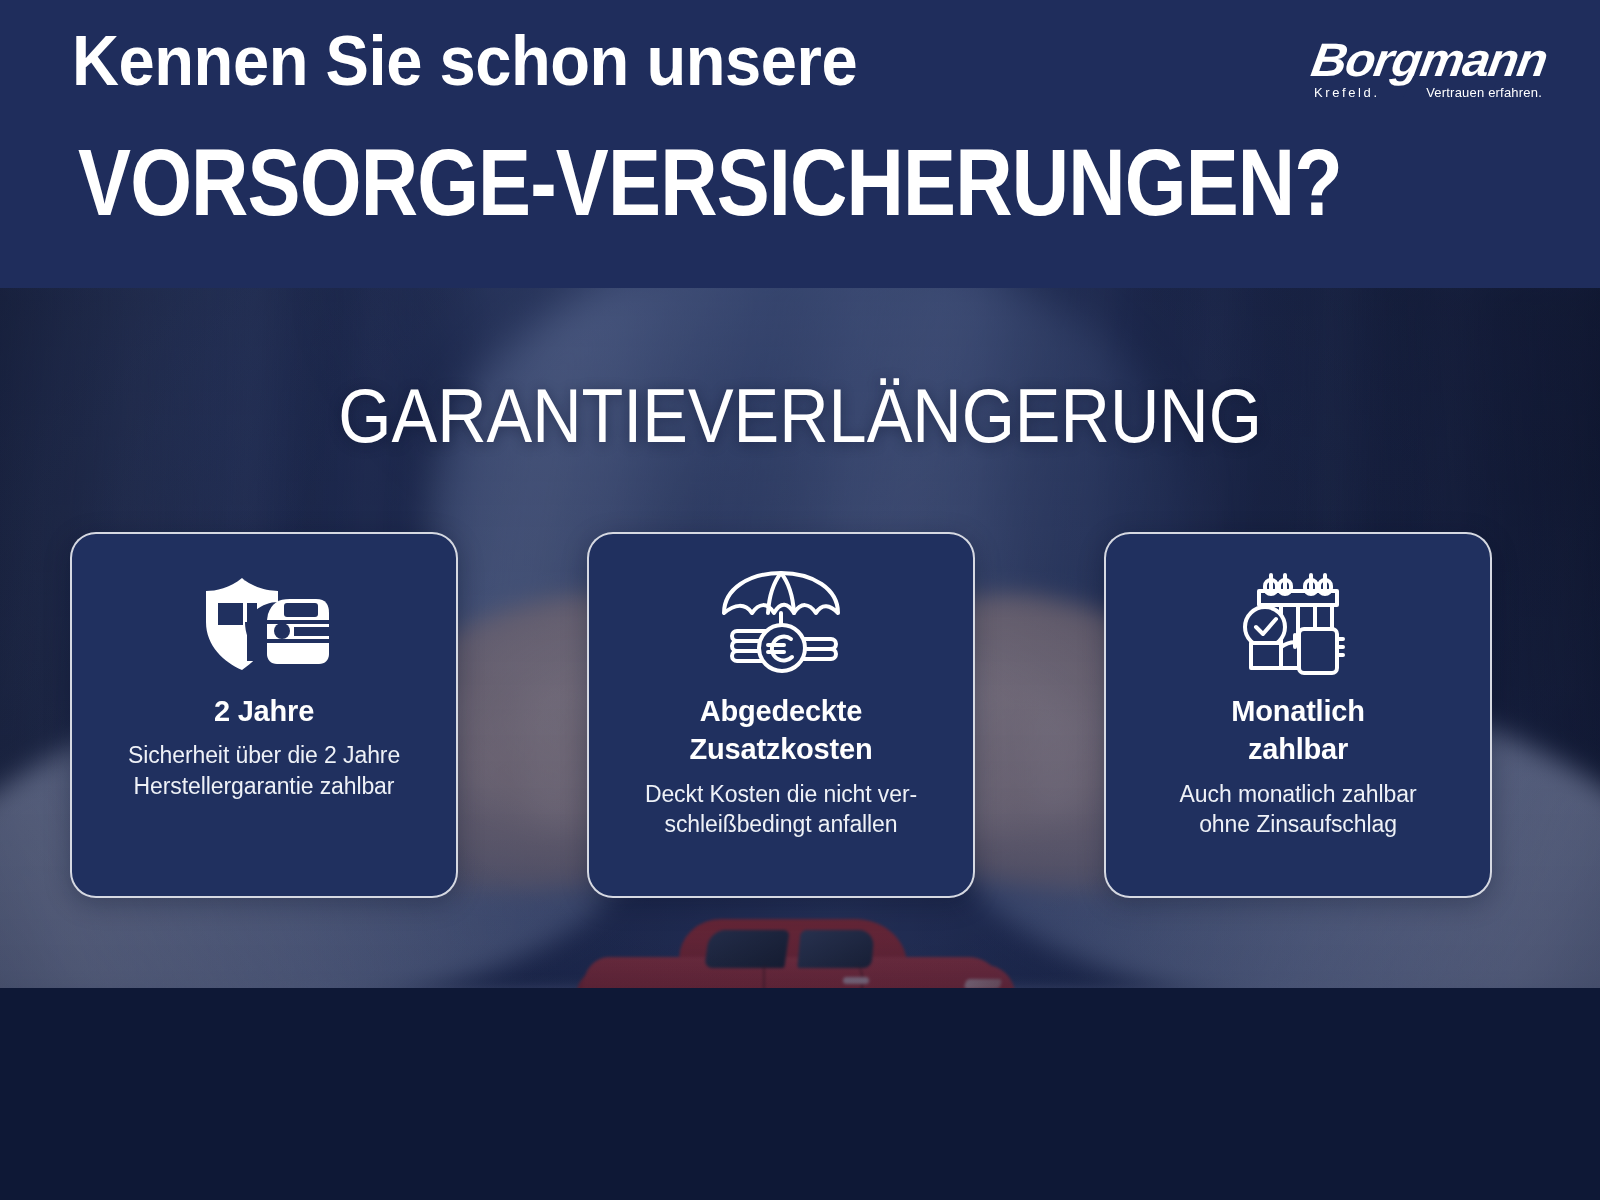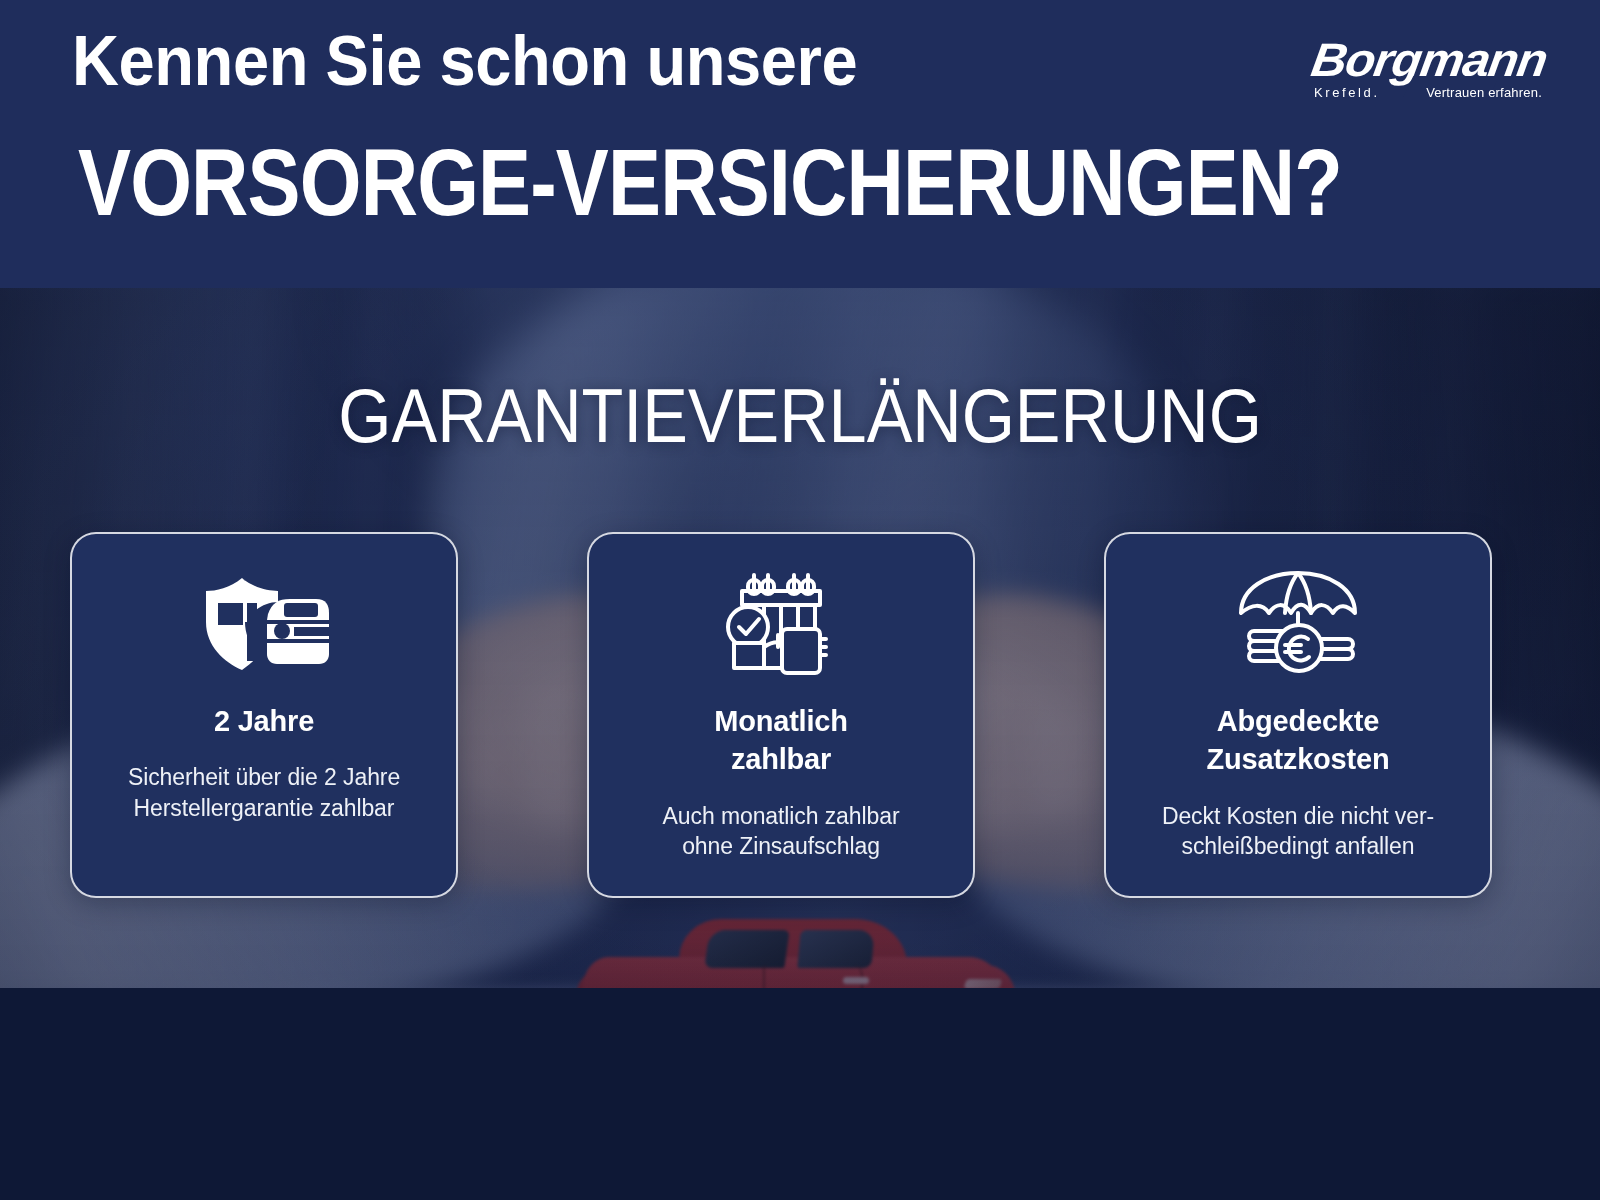--- a/index.html
+++ b/index.html
@@ -478,30 +478,30 @@
     box-shadow: 0 6px 26px rgba(8,14,36,.30);
   }
   .card-icon {
     height: 120px;
     display: flex;
     align-items: center;
     justify-content: center;
   }
   .card-icon svg { display: block; }
   .card-title {
-    margin-top: 18px;
+    margin-top: 8px;
     color: #ffffff;
     font-size: 29px;
     font-weight: 700;
     line-height: 1.32;
     text-align: center;
     letter-spacing: -0.2px;
   }
   .card-desc {
-    margin-top: 22px;
+    margin-top: 10px;
     color: #eef1f7;
     font-size: 23px;
     font-weight: 400;
     line-height: 1.32;
     text-align: center;
     letter-spacing: -0.1px;
   }
 </style>
 </head>
 <body>
@@ -591,20 +591,53 @@
         <span>2 Jahre</span><br>
       </div>
       <div class="card-desc">
         <span>Sicherheit über die 2 Jahre</span><br>
         <span>Herstellergarantie zahlbar</span>
       </div>
     </div>
 
     <div class="card">
       <div class="card-icon">
+        <svg width="130" height="110" viewBox="0 0 130 110" fill="none" stroke="#ffffff" stroke-width="4" stroke-linecap="round" stroke-linejoin="round">
+
+          <path d="M8 44 C8 20 33 4 65 4 C97 4 122 20 122 44
+                   C114 36 106 34 100 44 C93 34 85 33 78 44
+                   C72 34 65 32 58 44 C51 33 43 34 36 44 C29 34 19 35 8 44 Z"></path>
+          <path d="M65 4 C57 14 53 28 52 44 M65 4 C73 14 77 28 78 44"></path>
+
+          <path d="M65 44 L65 78"></path>
+
+          <rect x="16" y="62" width="52" height="10" rx="5"></rect>
+          <rect x="16" y="72" width="52" height="10" rx="5"></rect>
+          <rect x="16" y="82" width="52" height="10" rx="5"></rect>
+
+          <rect x="74" y="70" width="46" height="10" rx="5"></rect>
+          <rect x="74" y="80" width="46" height="10" rx="5"></rect>
+
+          <circle cx="66" cy="79" r="23" fill="#20305f"></circle>
+          <path d="M75 70 C70 66 62 67 58 73 C54 79 56 87 62 90 C67 93 73 91 76 88"></path>
+          <path d="M52 76 L68 76 M52 83 L68 83"></path>
+        </svg>
+      </div>
+      <div class="card-title">
+        <span>Abgedeckte</span><br>
+        <span>Zusatzkosten</span>
+      </div>
+      <div class="card-desc">
+        <span>Deckt Kosten die nicht ver-</span><br>
+        <span>schleißbedingt anfallen</span>
+      </div>
+    </div>
+
+    <div class="card">
+      <div class="card-icon">
         <svg width="122" height="110" viewBox="0 0 122 110" fill="none" stroke="#ffffff" stroke-width="4" stroke-linecap="round" stroke-linejoin="round">
 
           <path d="M34 6 L34 20 M48 6 L48 20 M74 6 L74 20 M88 6 L88 20"></path>
           <rect x="28" y="11" width="12" height="14" rx="6"></rect>
           <rect x="42" y="11" width="12" height="14" rx="6"></rect>
           <rect x="68" y="11" width="12" height="14" rx="6"></rect>
           <rect x="82" y="11" width="12" height="14" rx="6"></rect>
 
           <rect x="22" y="22" width="78" height="14"></rect>
 
@@ -625,47 +658,14 @@
       <div class="card-title">
         <span>Monatlich</span><br>
         <span>zahlbar</span>
       </div>
       <div class="card-desc">
         <span>Auch monatlich zahlbar</span><br>
         <span>ohne Zinsaufschlag</span>
       </div>
     </div>
 
-    <div class="card">
-      <div class="card-icon">
-        <svg width="130" height="110" viewBox="0 0 130 110" fill="none" stroke="#ffffff" stroke-width="4" stroke-linecap="round" stroke-linejoin="round">
-
-          <path d="M8 44 C8 20 33 4 65 4 C97 4 122 20 122 44
-                   C114 36 106 34 100 44 C93 34 85 33 78 44
-                   C72 34 65 32 58 44 C51 33 43 34 36 44 C29 34 19 35 8 44 Z"></path>
-          <path d="M65 4 C57 14 53 28 52 44 M65 4 C73 14 77 28 78 44"></path>
-
-          <path d="M65 44 L65 78"></path>
-
-          <rect x="16" y="62" width="52" height="10" rx="5"></rect>
-          <rect x="16" y="72" width="52" height="10" rx="5"></rect>
-          <rect x="16" y="82" width="52" height="10" rx="5"></rect>
-
-          <rect x="74" y="70" width="46" height="10" rx="5"></rect>
-          <rect x="74" y="80" width="46" height="10" rx="5"></rect>
-
-          <circle cx="66" cy="79" r="23" fill="#20305f"></circle>
-          <path d="M75 70 C70 66 62 67 58 73 C54 79 56 87 62 90 C67 93 73 91 76 88"></path>
-          <path d="M52 76 L68 76 M52 83 L68 83"></path>
-        </svg>
-      </div>
-      <div class="card-title">
-        <span>Abgedeckte</span><br>
-        <span>Zusatzkosten</span>
-      </div>
-      <div class="card-desc">
-        <span>Deckt Kosten die nicht ver-</span><br>
-        <span>schleißbedingt anfallen</span>
-      </div>
-    </div>
-
   </div>
 </div>
 
 </body></html>

